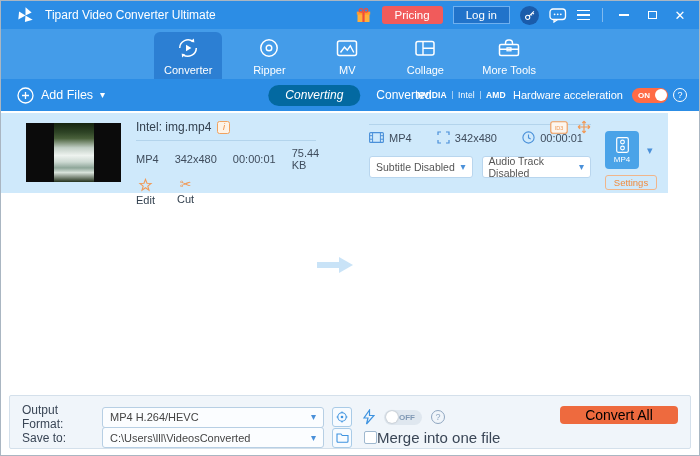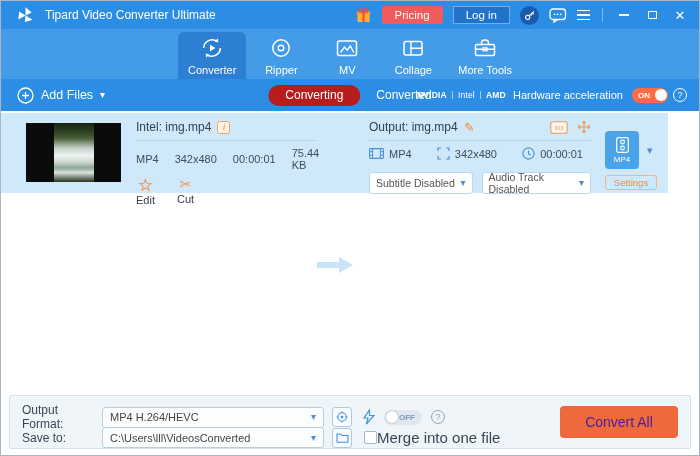--- a/index.html
+++ b/index.html
@@ -24,36 +24,36 @@
   .menu-icon i { display:block; width:13px; height:1.6px; background:#fff; }
   .tb-sep { width:1px; height:14px; background:rgba(255,255,255,.4); margin:0 2px; }
   .win-btn { width:18px; height:18px; display:flex; align-items:center; justify-content:center;
              color:#fff; cursor:pointer; }
   .min-glyph { width:10px; height:2px; background:#fff; }
   .max-glyph { width:9px; height:8px; border:1.4px solid #fff; }
   .close-glyph { font-size:13px; color:#fff; line-height:1; }
 
   
   .navbar { position:absolute; left:0; top:28px; right:0; height:50px; background:#449ce9;
-            display:flex; justify-content:center; align-items:flex-start; gap:4px; }
+            display:flex; justify-content:center; align-items:flex-start; gap:16px; }
   .nav-tab { display:flex; flex-direction:column; align-items:center; justify-content:center;
              gap:3px; height:47px; margin-top:3px; min-width:62px; padding:0 10px;
              border-radius:6px 6px 0 0; color:#fff; font-size:11px; cursor:pointer; }
   .nav-tab.active { background:#2c7fd3; }
 
   
   .toolbar { position:absolute; left:0; top:78px; right:0; height:32px; background:#2c8de5;
              color:#fff; }
   .addfiles { position:absolute; left:16px; top:0; height:32px; display:flex; align-items:center;
               gap:7px; font-size:12.5px; cursor:pointer; }
   .caret { font-size:10px; color:#fff; line-height:1; }
   .convtabs { position:absolute; left:50%; top:0; height:32px; transform:translateX(-50%);
               display:flex; align-items:center; gap:16px; }
-  .pill { background:#b91c1c; border-radius:11px; height:21px; padding:0 17px; font-size:12px;
-          display:flex; align-items:center; cursor:pointer; }
+  .pill { background:#0369a1; border-radius:11px; height:21px; padding:0 17px; font-size:12px;
+          display:flex; align-items:center; cursor:pointer;font-style:italic; }
   .flat-tab { font-size:12px; cursor:pointer; }
   .hw { position:absolute; right:12px; top:0; height:32px; display:flex; align-items:center; gap:5px; }
   .vendor { font-size:8.5px; font-weight:bold; letter-spacing:.2px; }
   .vendor.light { font-weight:normal; }
   .vsep-w { width:1px; height:8px; background:rgba(255,255,255,.55); }
   .hw-label { font-size:11px; margin-left:2px; }
   .tg-on { position:relative; width:36px; height:15px; border-radius:8px; background:#ff6b45;
            margin-left:4px; cursor:pointer; }
   .tg-on .tg-txt { position:absolute; left:6px; top:3.5px; font-size:8px; font-weight:bold; color:#fff; }
   .tg-on .knob { position:absolute; right:1.5px; top:1.5px; width:12px; height:12px;
@@ -118,22 +118,22 @@
   .fast-label { font-size:11.5px; color:#3a4656; margin-left:6px; }
   .tg-off { position:relative; width:38px; height:15px; border-radius:8px; background:#dfe7ef;
             margin-left:9px; cursor:pointer; }
   .tg-off .tg-txt { position:absolute; right:7px; top:3.5px; font-size:8px; font-weight:bold; color:#7f98b4; }
   .tg-off .knob { position:absolute; left:1.5px; top:1.5px; width:12px; height:12px; background:#fff;
                   border-radius:50%; box-shadow:0 0 2px rgba(0,0,0,.3); }
   .brow1 .q-circle { margin-left:9px; }
   .checkbox { width:13px; height:13px; background:#fff; border:1px solid #9fb8cf; border-radius:2px;
               margin-left:12px; cursor:pointer; }
   .merge-label { font-size:15px; color:#3a4656; }
-  .convert-btn { position:absolute; right:12px; top:10px; width:118px; height:32px; background:#ee6a3e;
-                 border:none; border-radius:4px; color:#4c1d95; font-size:14px; cursor:pointer; }
+  .convert-btn { position:absolute; right:12px; top:10px; width:118px; height:18px; background:#ee6a3e;
+                 border:none; border-radius:4px; color:#000000; font-size:14px; cursor:pointer; }
 </style>
 </head>
 <body>
 
 <div class="window">
 
   <div class="titlebar">
     <svg class="logo" viewBox="0 0 24 24">
       <g fill="#fff">
         <path d="M12 12 L12 2.5 L19 8.5 Z"></path>
@@ -288,24 +288,20 @@
             <span>Cut</span>
           </div>
         </div>
       </div>
 
       <svg class="flow-arrow" width="36" height="16" viewBox="0 0 36 16">
         <polygon points="0,5 22,5 22,0 36,8 22,16 22,11 0,11" fill="#c9e3f7"></polygon>
       </svg>
 
       <div class="out-block">
-        <div class="row-title">
-          <span>Output: img.mp4</span>
-          <span class="pencil">✎</span>
-        </div>
         <div class="out-title-icons">
           <svg width="18" height="13" viewBox="0 0 18 13">
             <rect x="0.8" y="0.8" width="16.4" height="11.4" rx="2" fill="#fdf6ee" stroke="#f09a58" stroke-width="1.1"></rect>
             <text x="9" y="9" text-anchor="middle" font-size="5.5" fill="#f09a58" font-family="Liberation Sans, sans-serif">ID3</text>
           </svg>
           <svg width="14" height="14" viewBox="0 0 14 14">
             <path d="M7 1 V13 M1 7 H13 M7 1 L5.3 3.2 M7 1 L8.7 3.2 M7 13 L5.3 10.8 M7 13 L8.7 10.8 M1 7 L3.2 5.3 M1 7 L3.2 8.7 M13 7 L10.8 5.3 M13 7 L10.8 8.7" fill="none" stroke="#f09a58" stroke-width="1.2"></path>
           </svg>
         </div>
         <div class="divider"></div>

